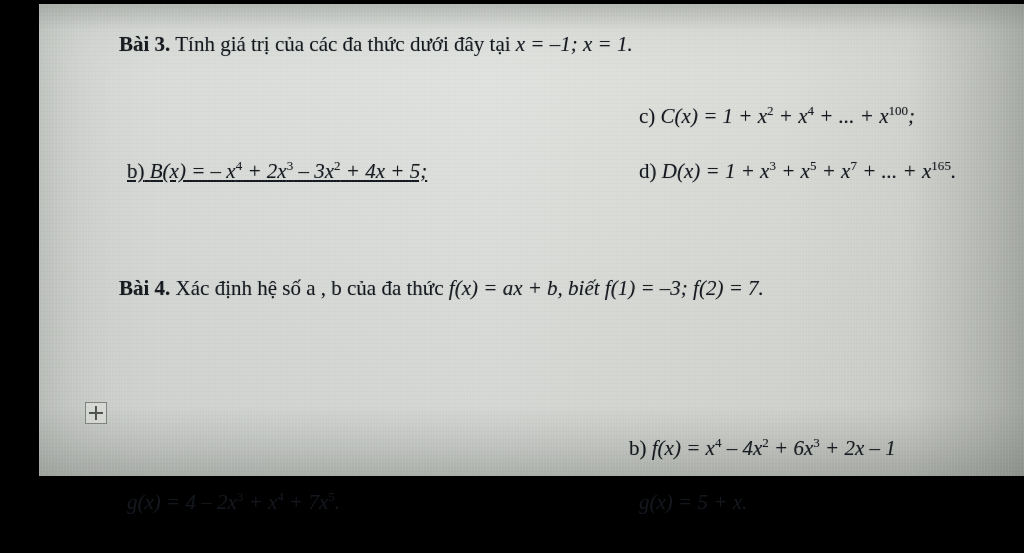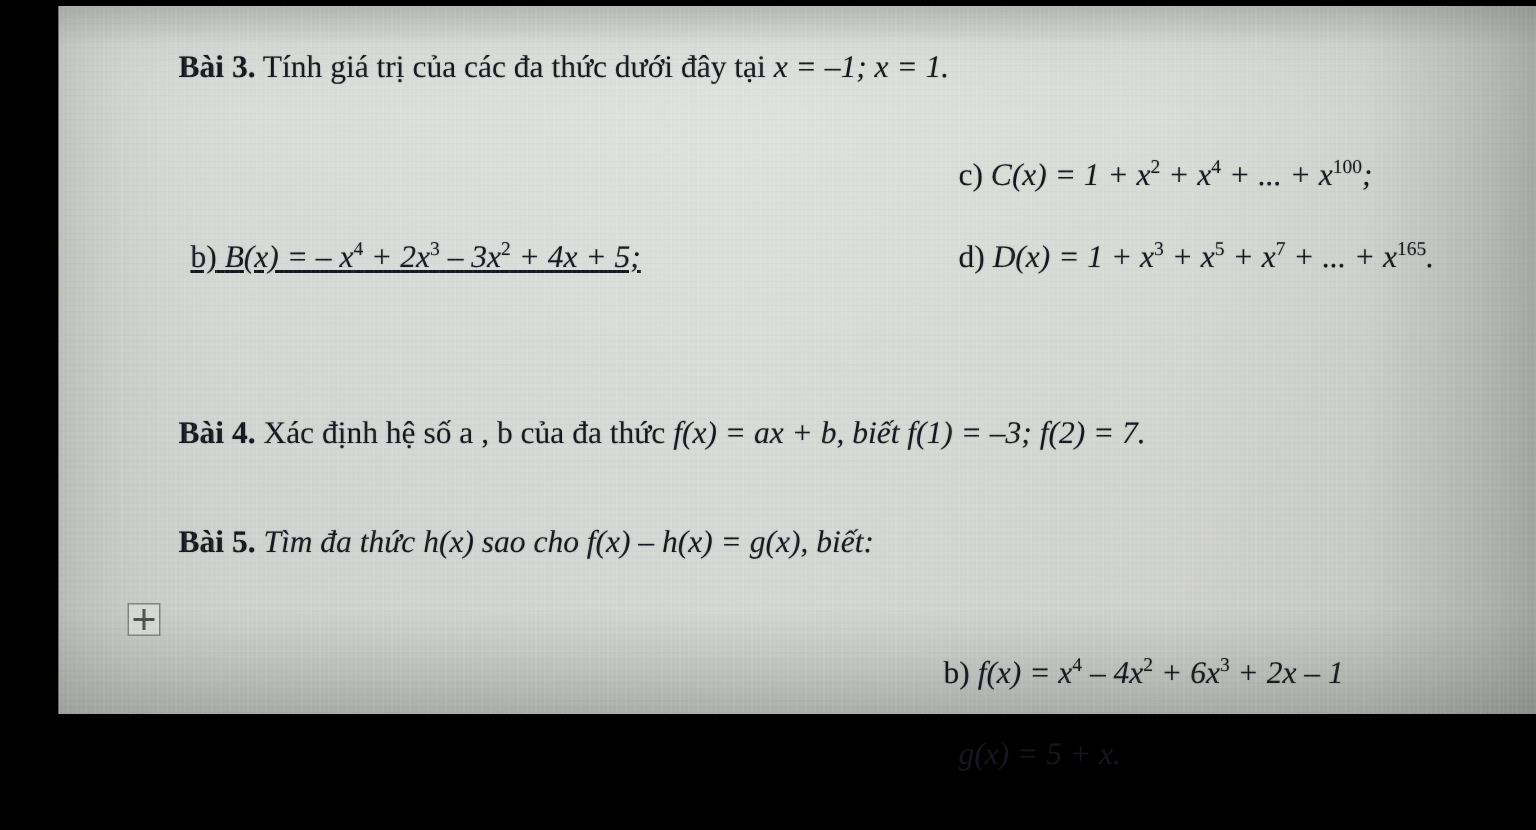--- a/index.html
+++ b/index.html
@@ -160,31 +160,30 @@
         <span class="lbl">d)</span>
         <span class="math">D(x) = 1 + x<sup>3</sup> + x<sup>5</sup> + x<sup>7</sup> + ... + x<sup>165</sup>.</span>
       </div>
 
       <div class="line" style="left:80px; top:272px;">
         <span class="bold">Bài 4.</span>
         <span class="lbl">Xác định hệ số a , b của đa thức</span>
         <span class="math">f(x) = ax + b, biết f(1) = –3;  f(2) = 7.</span>
       </div>
 
-      <div class="line" style="left:80px; top:345px;">
-        <span class="bold">Bài 5.</span>
-        <span class="math">Tìm đa thức h(x) sao cho f(x) – h(x) = g(x), biết:</span>
-      </div>
 
 
       <div class="line" style="left:590px; top:432px;">
         <span class="lbl">b)</span>
         <span class="math">f(x) = x<sup>4</sup> – 4x<sup>2</sup> + 6x<sup>3</sup> + 2x – 1</span>
       </div>
 
+      <div class="line" style="left:88px; top:486px;">
+        <span class="math">g(x) = 4 – 2x<sup>3</sup> + x<sup>4</sup> + 7x<sup>5</sup>.</span>
+      </div>
 
       <div class="line" style="left:600px; top:486px;">
         <span class="math">g(x) = 5 + x.</span>
       </div>
 
     </div>
 
     <div class="crop-handle">
       <div class="h"></div>
       <div class="v"></div>

